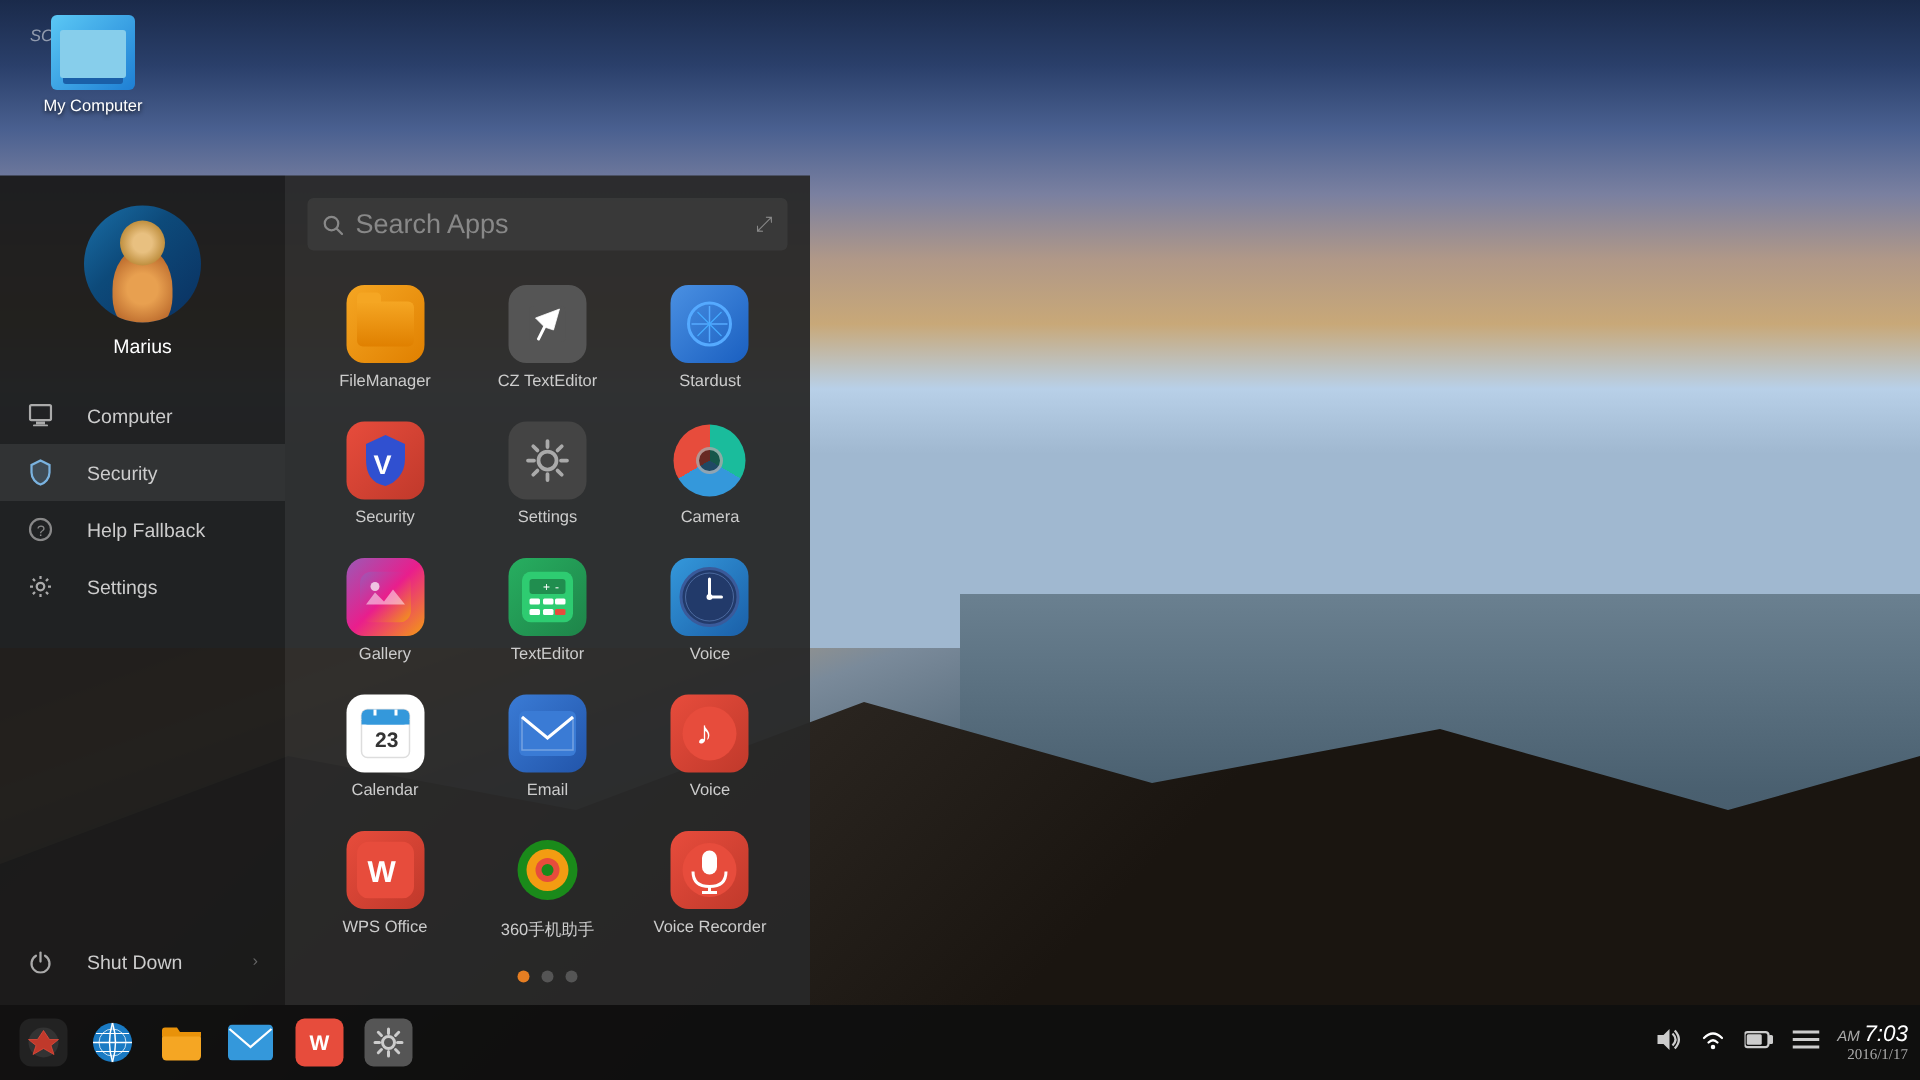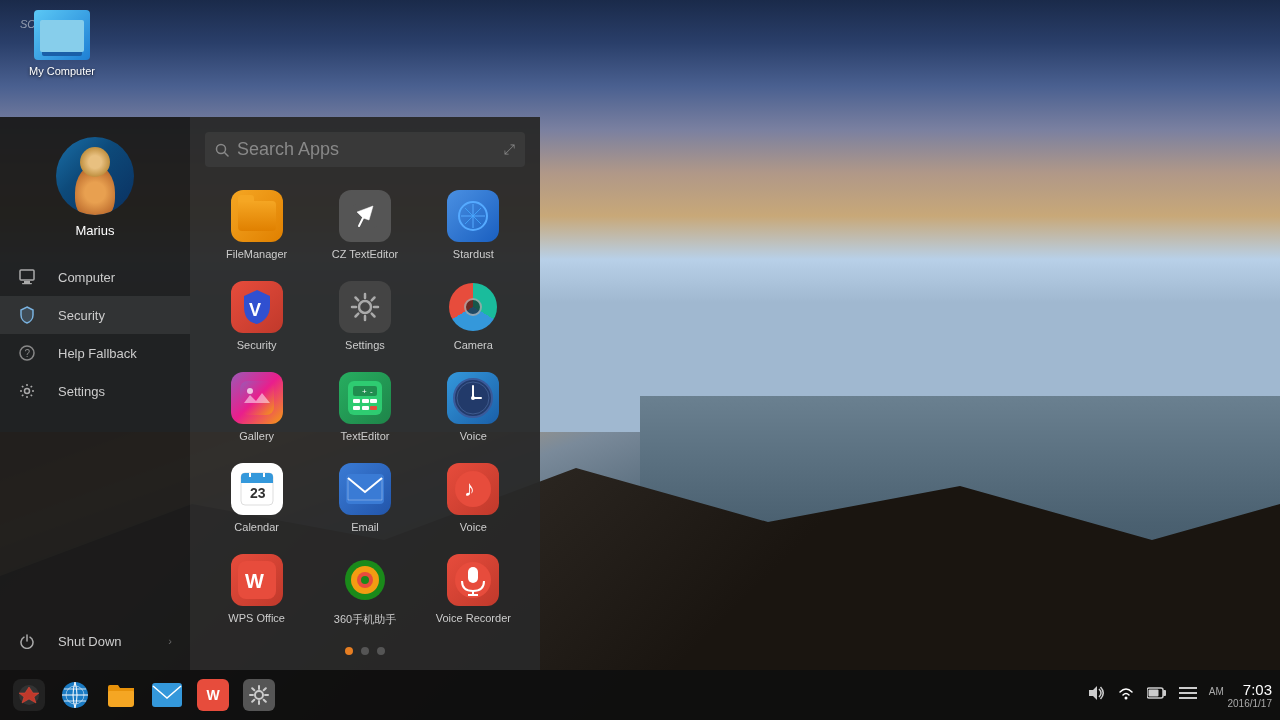--- a/index.html
+++ b/index.html
@@ -350,20 +350,21 @@
       font-size: 14px;
       font-weight: 500;
     }
     .taskbar-clock .ampm {
       font-size: 10px;
       color: #aaa;
     }
     .taskbar-clock .date {
       font-size: 10px;
       color: #aaa;
+      font-family: Liberation Serif, serif;
     }
 
     .taskbar-icon {
       color: #ccc;
       font-size: 16px;
       cursor: pointer;
     }
 
     
     .bg-sky {
@@ -777,21 +778,21 @@
 
     <div class="taskbar-icon">
       <svg width="18" height="14" viewBox="0 0 18 14">
         <line x1="0" y1="2" x2="18" y2="2" stroke="#ccc" stroke-width="2"></line>
         <line x1="0" y1="7" x2="18" y2="7" stroke="#ccc" stroke-width="2"></line>
         <line x1="0" y1="12" x2="18" y2="12" stroke="#ccc" stroke-width="2"></line>
       </svg>
     </div>
 
     <div class="taskbar-clock">
-      <div style="display:flex;align-items:baseline;gap:19px;">
+      <div style="display:flex;align-items:baseline;gap:3px;font-style:italic;">
         <span class="ampm" style="font-size:10px;color:#aaa;">AM</span>
         <span class="time" style="font-size:15px;font-weight:500;color:white;">7:03</span>
       </div>
       <div class="date" style="font-size:10px;color:#aaa;text-align:right;">2016/1/17</div>
     </div>
 
   </div>
 </div>
 
 </body></html>

